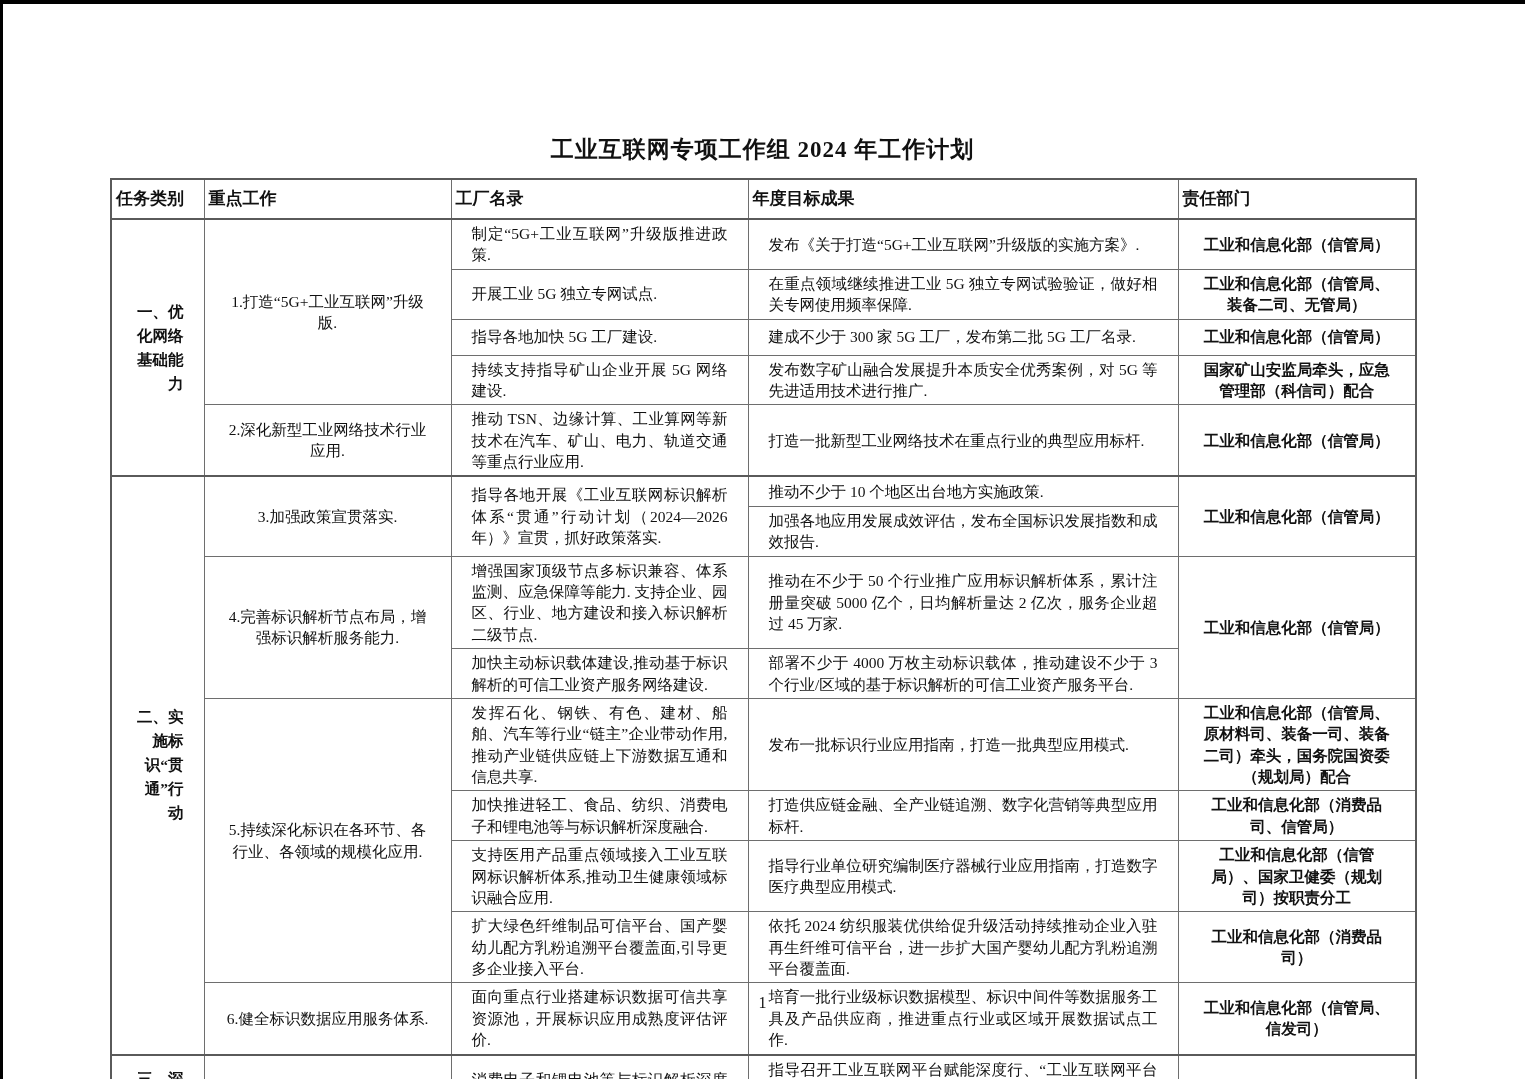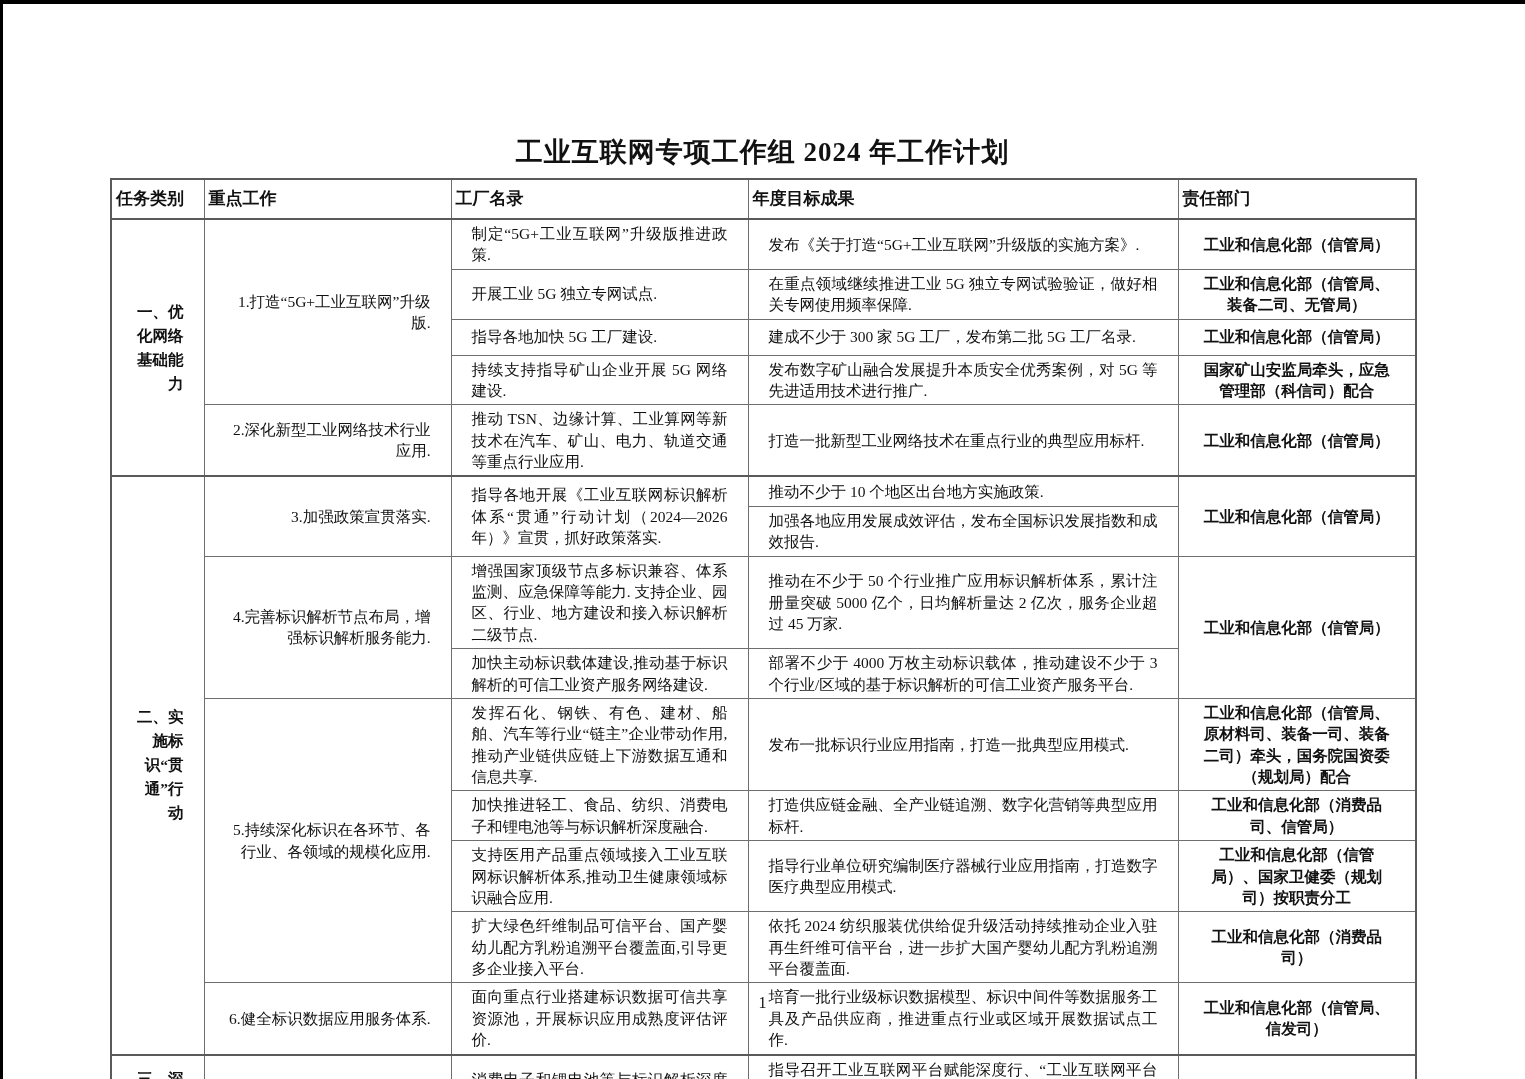--- a/index.html
+++ b/index.html
@@ -8,42 +8,42 @@
     width:1525px;height:1079px;
     background:#ffffff;
     overflow:hidden;
     font-family:"Liberation Serif","DejaVu Serif",serif;
     color:#111;
   }
   .edge-top{position:absolute;left:0;top:0;width:100%;height:4px;background:#000;}
   .edge-left{position:absolute;left:0;top:0;width:3px;height:100%;background:#000;}
   .doc-title{
     position:absolute;left:110px;top:134px;width:1305px;
-    text-align:center;font-size:27px;font-weight:bold;letter-spacing:1px;
+    text-align:center;font-size:23px;font-weight:bold;letter-spacing:1px;
   }
   table.plan{
     position:absolute;left:110px;top:178px;
     border-collapse:collapse;table-layout:fixed;
     width:1305px;
     font-size:15.5px;line-height:1.38;
   }
   table.plan th, table.plan td{
     border:1px solid #6e6e6e;
     vertical-align:middle;
     padding:3px 20px;
     word-break:break-all;
   }
   table.plan th{
     font-size:17px;font-weight:bold;text-align:left;
     height:34px;border-bottom:2px solid #5a5a5a;
     padding:2px 4px;
   }
   table.plan{border:2px solid #5a5a5a;}
   td.cat{font-weight:bold;text-align:right;padding:3px 6px;line-height:1.55;}
-  td.task{text-align:right;padding:3px 9px;}
+  td.task{text-align:center;padding:3px 9px;}
   td.measure{text-align:justify;}
   td.target{text-align:justify;}
   td.dept{text-align:center;font-weight:bold;}
   tr.section-start td{border-top:2px solid #5a5a5a;}
   .page-number{
     position:absolute;left:110px;top:994px;width:1305px;
     text-align:center;font-size:16px;
   }
 </style>
 </head>

